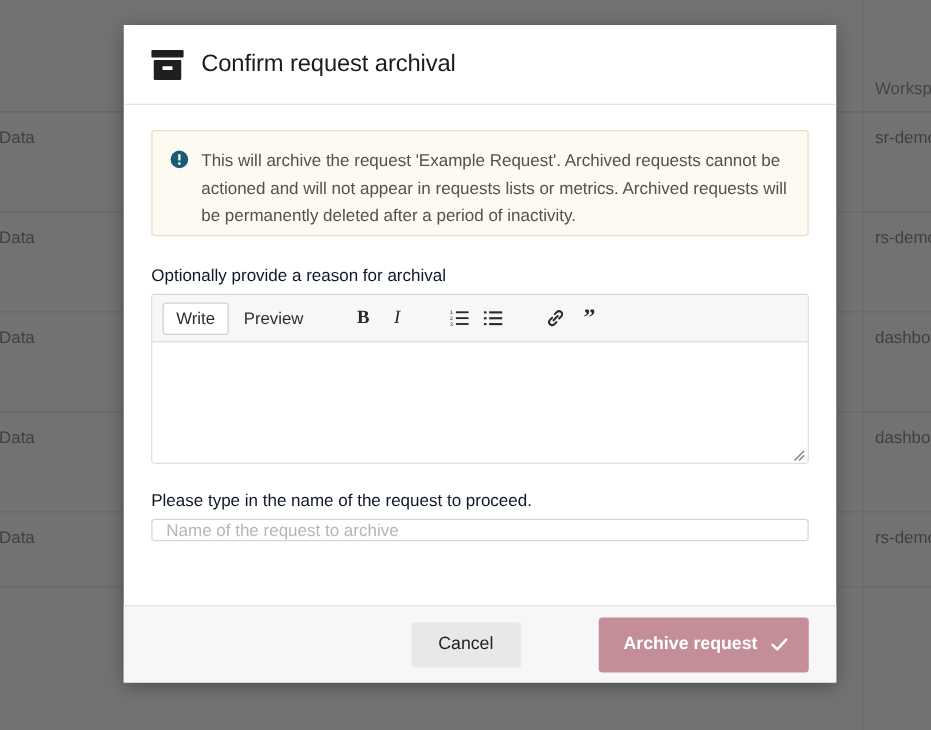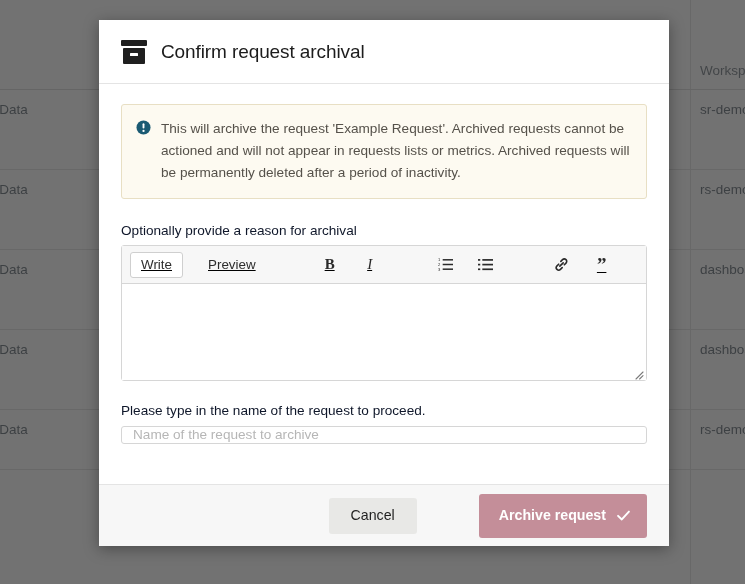--- a/index.html
+++ b/index.html
@@ -69,21 +69,21 @@
     flex: 1 1 auto;
     padding: 20px 22px 0 22px;
     overflow: hidden;
   }
 
   
   .alert {
     background: #fdfaf1;
     border: 1px solid #e8dfc4;
     border-radius: 3px;
-    padding: 13px 16px 14px 14px;
+    padding: 13px 16px 4px 14px;
     display: flex;
     margin-bottom: 24px;
   }
   .info-icon { flex: none; width: 15px; height: 15px; margin: 2px 10px 0 0; }
   .alert-text {
     font-size: 13.6px;
     line-height: 1.62;
     color: #55514a;
   }
 
@@ -97,22 +97,21 @@
     border: 1px solid #d6d6d6;
     border-radius: 3px;
     background: #ffffff;
   }
   .editor-toolbar {
     background: #f7f7f7;
     border-bottom: 1px solid #d6d6d6;
     height: 38px;
     display: flex; align-items: center;
     padding: 0 8px;
-    gap: 14px;
-    text-decoration: underline;
+    gap: 1px;
   }
   .md-tab {
     font-size: 13.4px;
     color: #2d2d2d;
     padding: 4px 10px;
     border: 1px solid transparent;
     border-radius: 3px;
     cursor: pointer;
     line-height: 1.2;
   }

